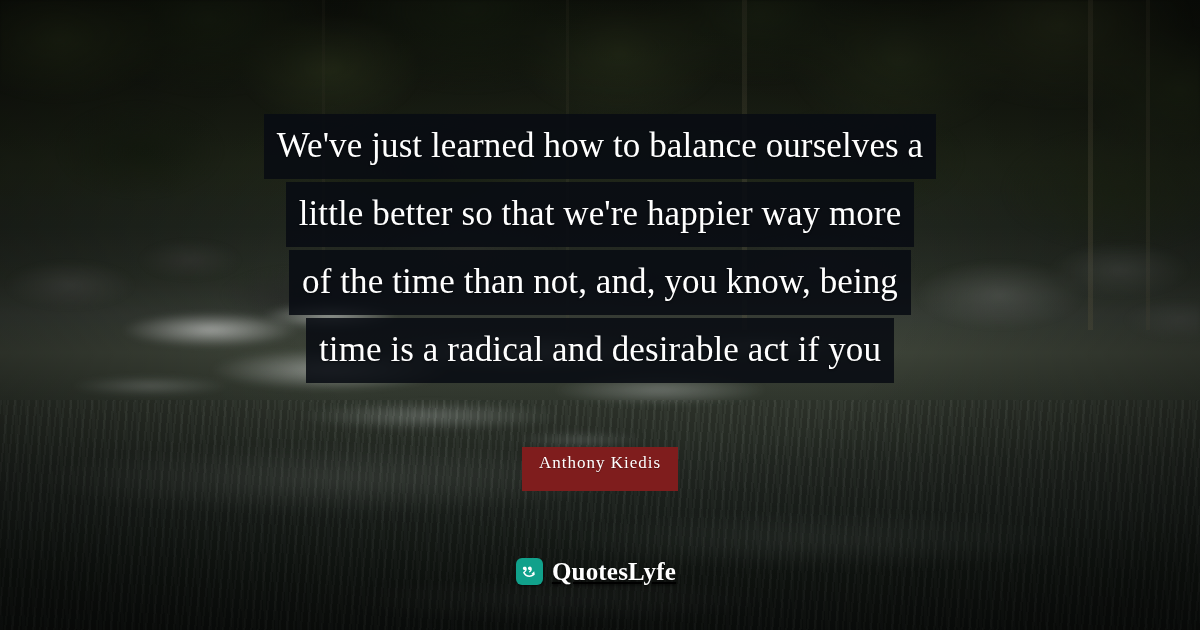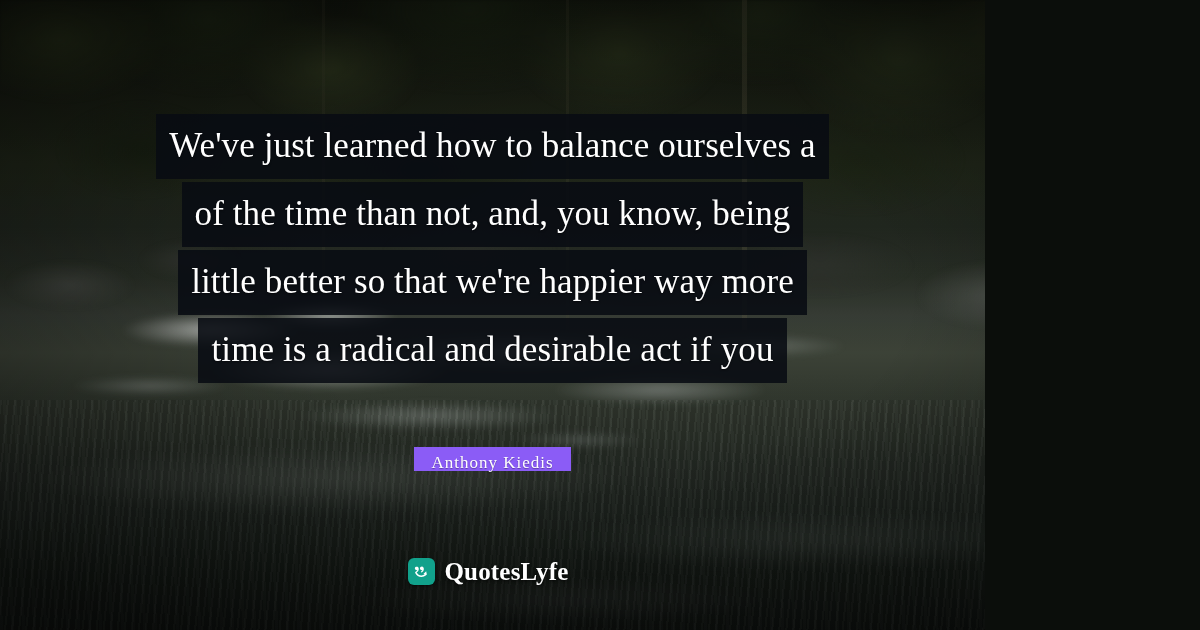--- a/index.html
+++ b/index.html
@@ -5,21 +5,21 @@
   * { margin:0; padding:0; box-sizing:border-box; }
   html,body { width:1200px; height:630px; }
   body {
     font-family:"Liberation Serif", serif;
     background:#0b0e0b;
     overflow:hidden;
   }
 
   .canvas{
     position:relative;
-    width:985px; height:630px;
+    width:1200px; height:630px;
     overflow:hidden;
   }
 
   
   .bg{ position:absolute; inset:0; }
 
   
   .bg-base{
     position:absolute; inset:0;
     background:
@@ -154,34 +154,35 @@
     text-shadow:0 1px 2px rgba(0,0,0,.55);
   }
 
   
   .author-wrap{
     position:absolute; left:0; right:0; top:447px;
     display:flex; justify-content:center;
   }
   .author{
     display:inline-block;
-    background:#8b5cf6;
+    background:#7f1d1d;
     color:#ffffff;
     font-size:17px;
     line-height:1;
-    padding:7px 17px 0;
+    padding:7px 17px 20px;
     letter-spacing:1.0px;
     text-shadow:0 1px 1px rgba(0,0,0,.35);
   }
 
   
   .brand{
     position:absolute; left:0; right:8px; top:558px;
     display:flex; justify-content:center; align-items:center;
     gap:9px;
+    text-decoration:underline;
   }
   .brand-mark{
     width:27px; height:27px;
     border-radius:6px;
     background:#11a18b;
     display:flex; align-items:center; justify-content:center;
     box-shadow:0 1px 2px rgba(0,0,0,.5);
   }
   .brand-name{
     color:#ffffff;
@@ -203,22 +204,22 @@
     <div class="bg-trunks"></div>
     <div class="bg-rocks"></div>
     <div class="bg-foam"></div>
     <div class="bg-ripples"></div>
     <div class="bg-sheen"></div>
     <div class="bg-vignette"></div>
   </div>
 
   <div class="quote">
     <span class="qline">We've just learned how to balance ourselves a</span>
+    <span class="qline">little better so that we're happier way more</span>
     <span class="qline">of the time than not, and, you know, being</span>
-    <span class="qline">little better so that we're happier way more</span>
     <span class="qline">time is a radical and desirable act if you</span>
   </div>
 
   <div class="author-wrap">
     <span class="author">Anthony Kiedis</span>
   </div>
 
   <div class="brand">
     <span class="brand-mark">
       <svg width="19" height="19" viewBox="0 0 24 24" aria-hidden="true">

